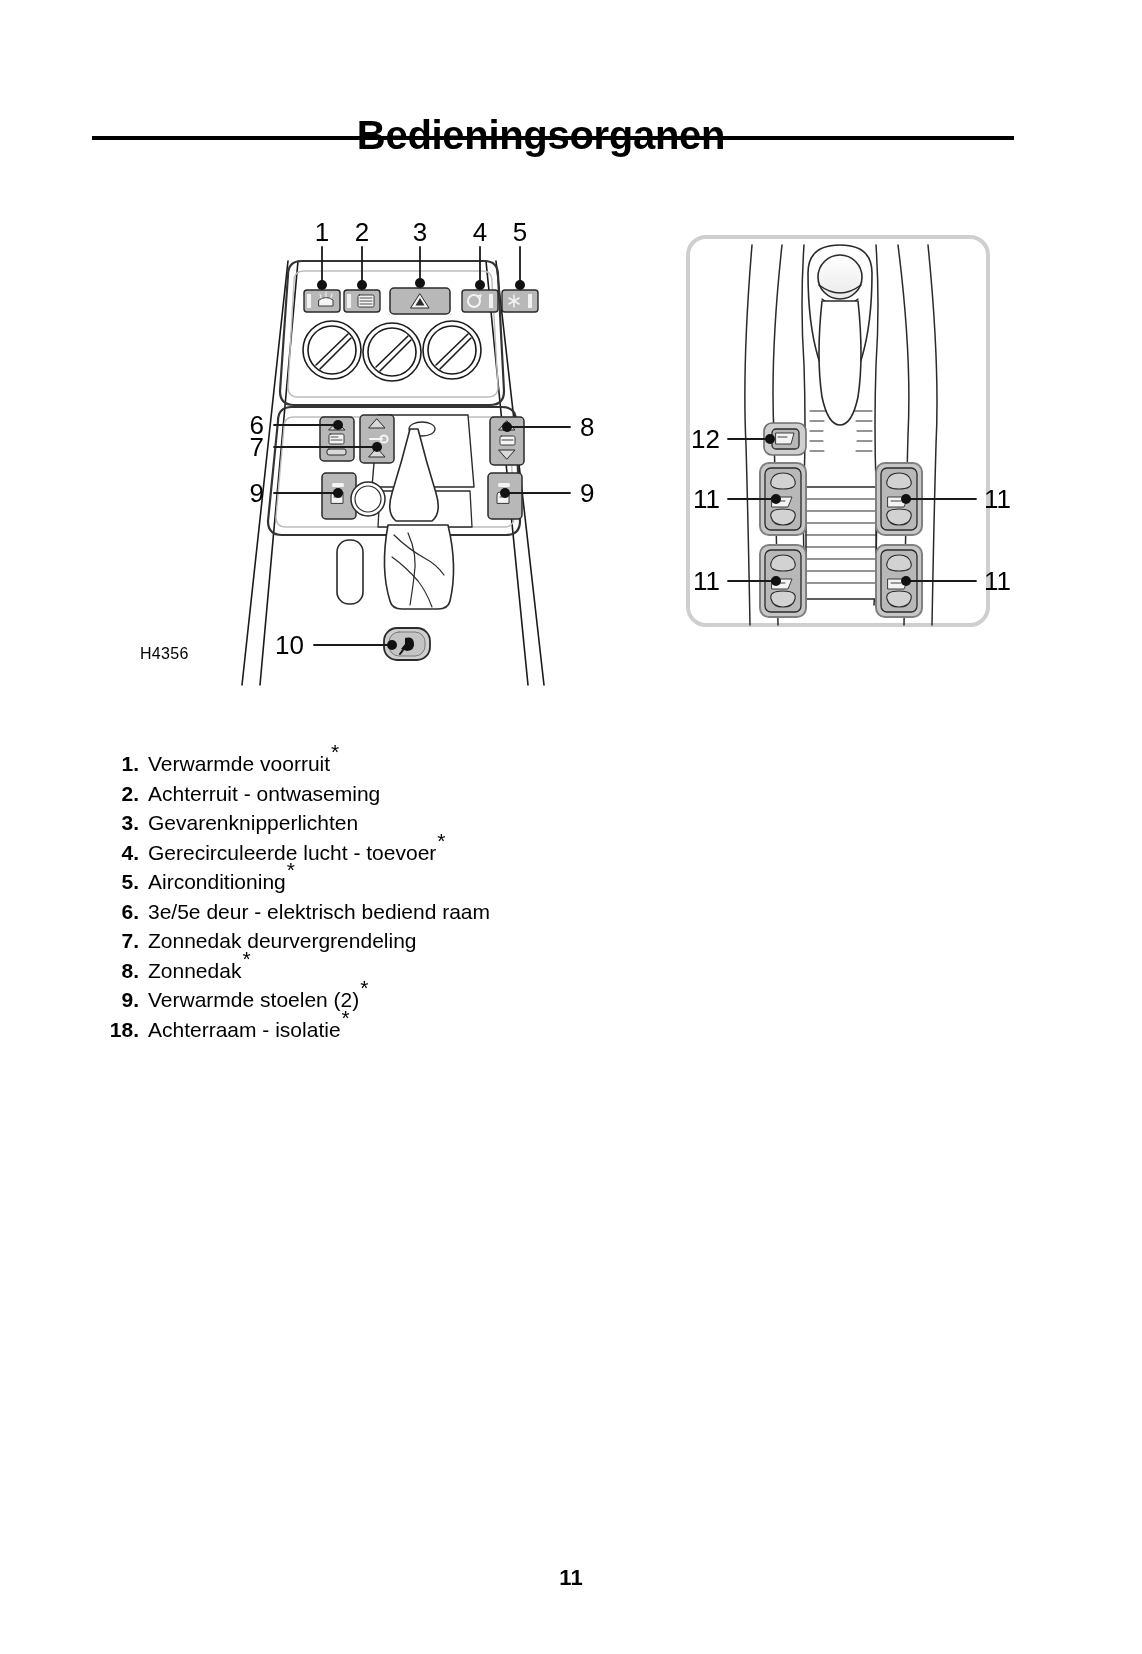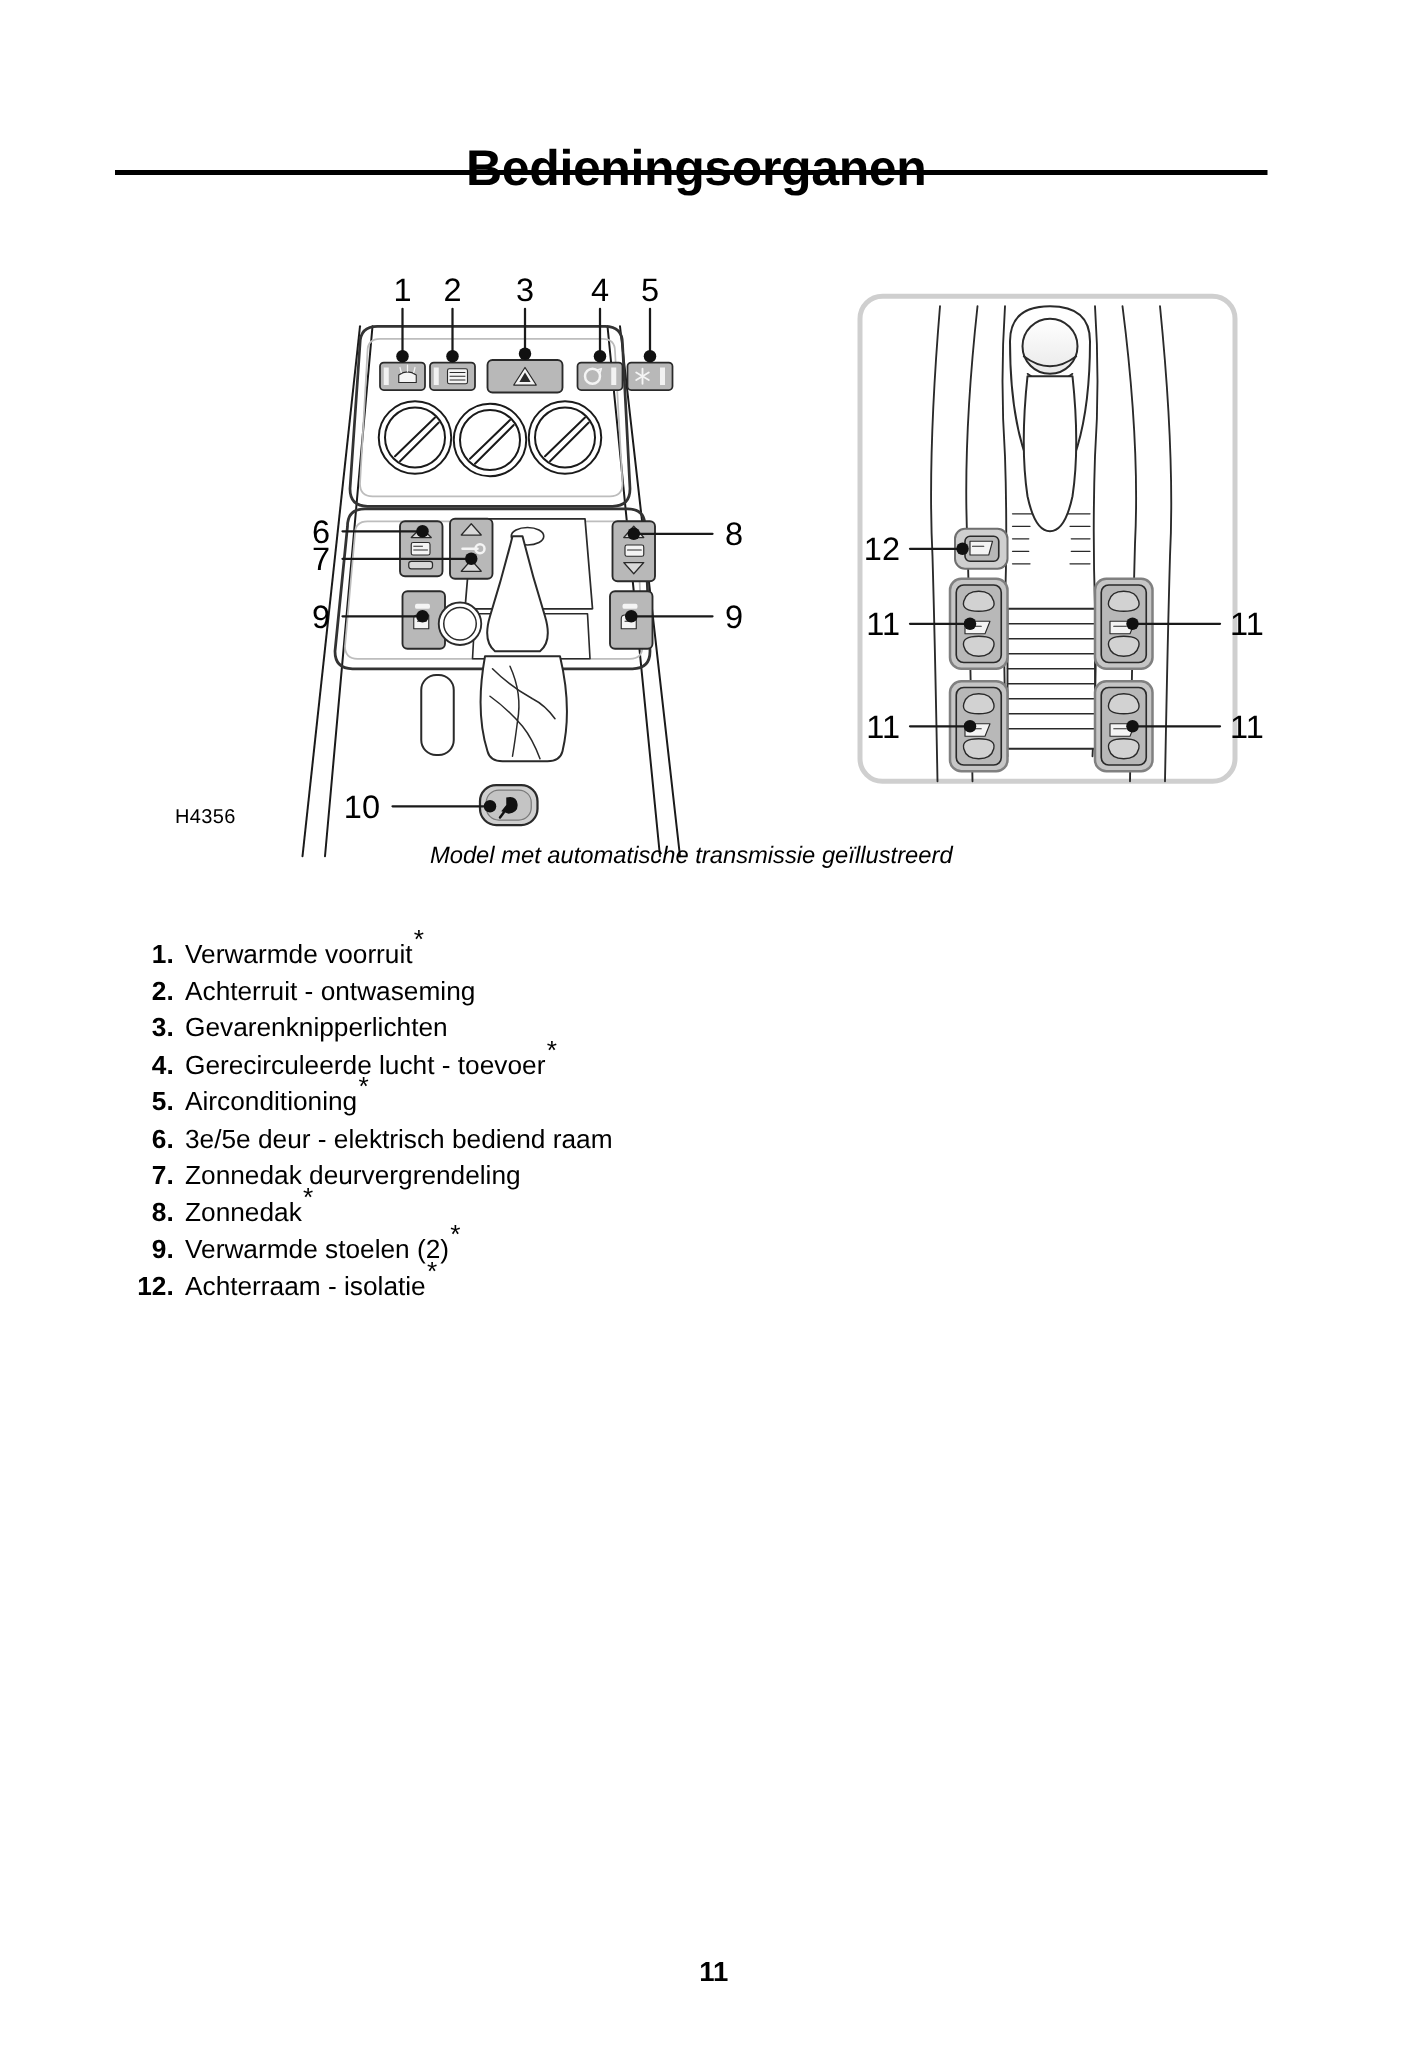--- a/index.html
+++ b/index.html
@@ -18,21 +18,21 @@
   .page {
     position: absolute;
     left: 0; top: 0;
     width: 1142px;
     height: 1654px;
   }
 
   
   .page-title {
     position: absolute;
-    left: 96px;
+    left: 80px;
     top: 86px;
     width: 922px;
     text-align: center;
     font-size: 40px;
     font-weight: bold;
     letter-spacing: -0.3px;
     font-family: "Liberation Sans", sans-serif;
   }
   .title-rule {
     position: absolute;
@@ -419,21 +419,20 @@
         <text x="628" y="233" text-anchor="end">12</text>
         <text x="628" y="293" text-anchor="end">11</text>
         <text x="628" y="375" text-anchor="end">11</text>
         <text x="892" y="293" text-anchor="start">11</text>
         <text x="892" y="375" text-anchor="start">11</text>
       </g>
     </svg>
   </div>
 
   <div class="fig-code">H4356</div>
-  <div class="fig-caption">Model met automatische transmissie geïllustreerd</div>
 
   <div class="key-list">
 
     <div class="key-row">
       <span class="key-num">1.</span>
       <span class="key-label">Verwarmde voorruit</span>
         <span class="star">*</span>
     </div>
 
     <div class="key-row">
@@ -480,21 +479,21 @@
 
     <div class="key-row">
       <span class="key-num">9.</span>
       <span class="key-label">Verwarmde stoelen (2)</span>
         <span class="star">*</span>
     </div>
 
 
 
     <div class="key-row">
-      <span class="key-num">12.</span>
+      <span class="key-num">18.</span>
       <span class="key-label">Achterraam - isolatie</span>
         <span class="star">*</span>
     </div>
 
   </div>
 
   <div class="page-number">11</div>
 
 </div>
 

